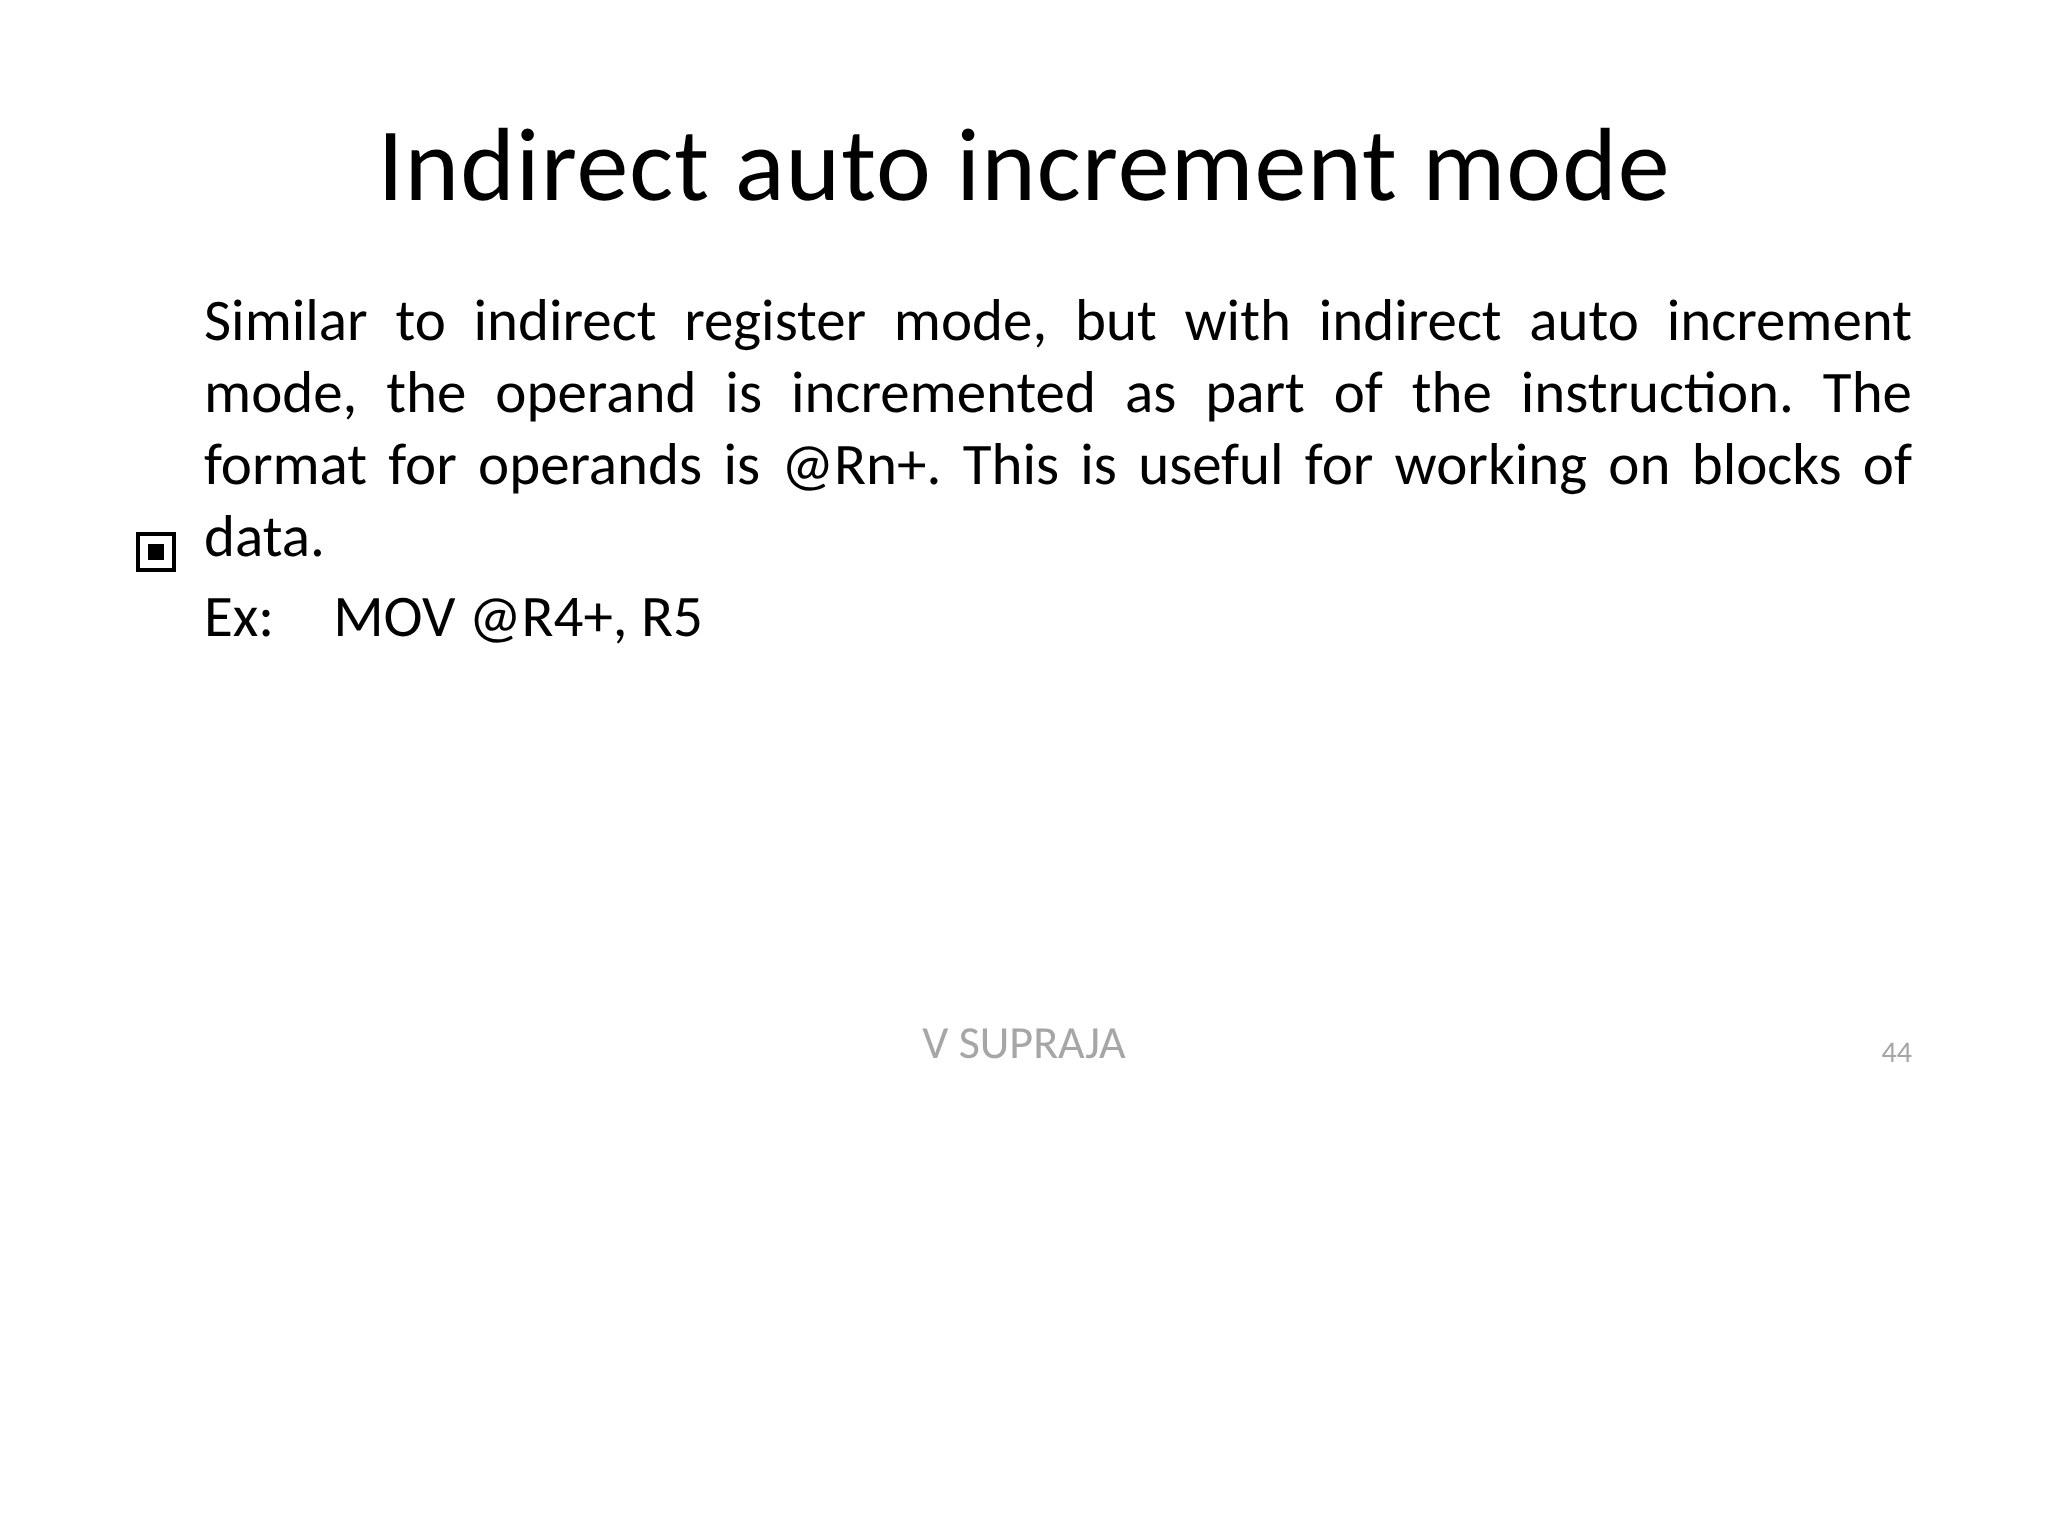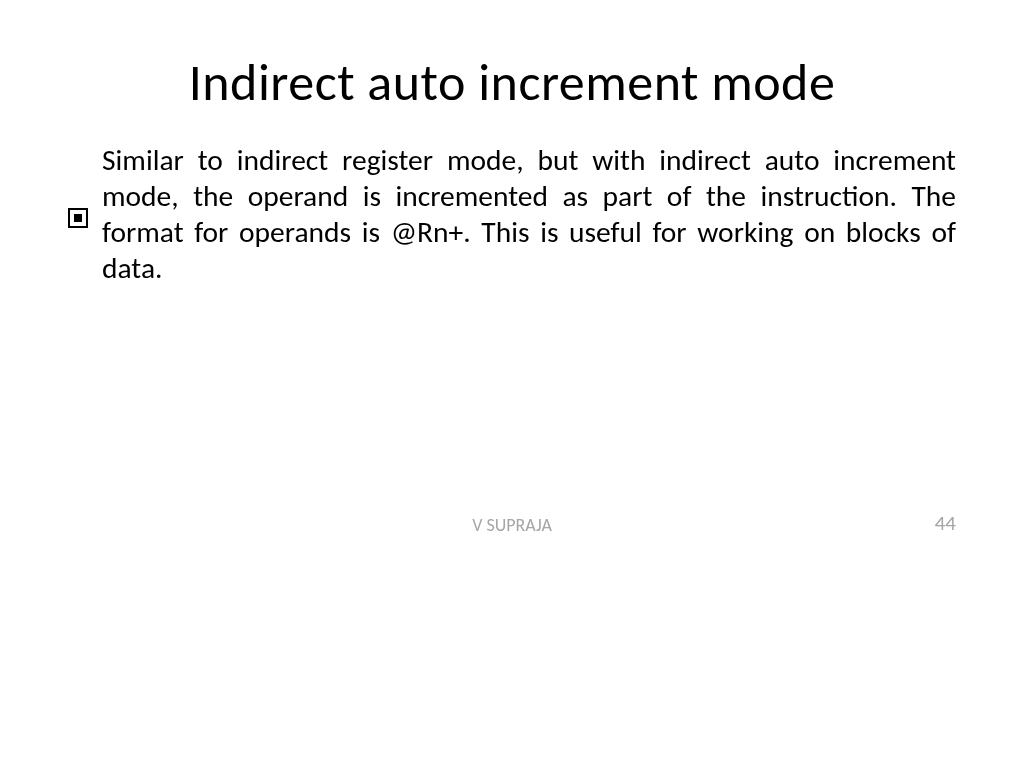--- a/index.html
+++ b/index.html
@@ -16,21 +16,21 @@
     text-align: center;
     margin-bottom: 28px;
     letter-spacing: 0.5px;
   }
   .body {
     font-size: 29.5px;
     line-height: 1.22;
   }
   .bullet {
     display: flex;
-    align-items: center;
+    align-items: flex-end;
     margin-bottom: 4px;
   }
   .bullet-icon {
     flex: 0 0 auto;
     width: 20px;
     height: 20px;
     border: 2px solid #000;
     display: flex;
     align-items: center;
     justify-content: center;
@@ -57,47 +57,48 @@
     margin-top: 4px;
   }
   .footer {
     position: absolute;
     bottom: 28px;
     left: 0;
     width: 100%;
     display: flex;
     justify-content: center;
     color: #a6a6a6;
-    font-size: 18px;
+    font-size: 23px;
   }
   .page-num {
     position: absolute;
     bottom: 28px;
     right: 68px;
     color: #a6a6a6;
-    font-size: 21px;
+    font-size: 15px;
   }
 </style>
 </head>
 <body>
 
 <div class="slide">
 
   <h1 class="title">Indirect auto increment mode</h1>
 
   <div class="body">
 
     <div class="bullet">
       <span class="bullet-icon">
           <span class="dot"></span>
         </span>
       <span class="bullet-text">Similar to indirect register mode, but with indirect auto increment mode, the operand is incremented as part of the instruction. The format for operands is @Rn+. This is useful for working on blocks of data.</span>
     </div>
 
 
+    <div class="example-line">Ex: MOV @R4+, R5</div>
 
 
   </div>
 
   <div class="footer">V SUPRAJA</div>
   <div class="page-num">44</div>
 
 </div>
 
 </body></html>

